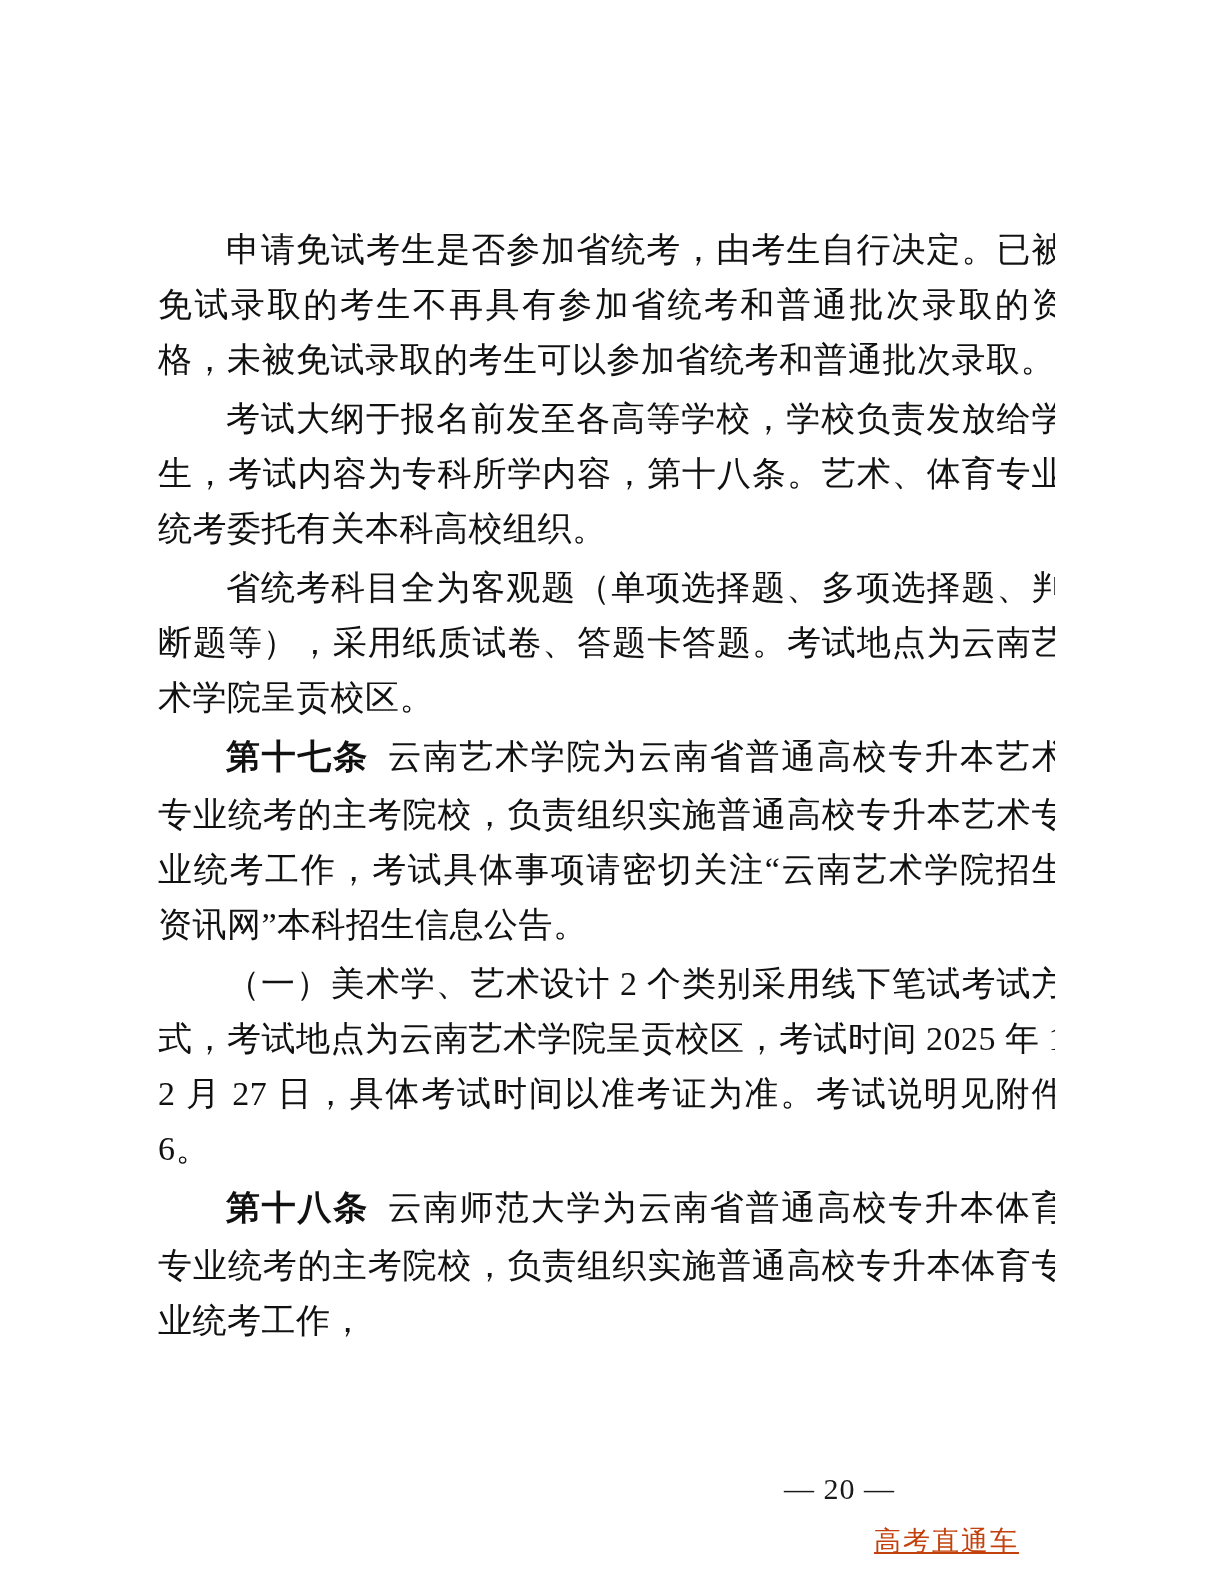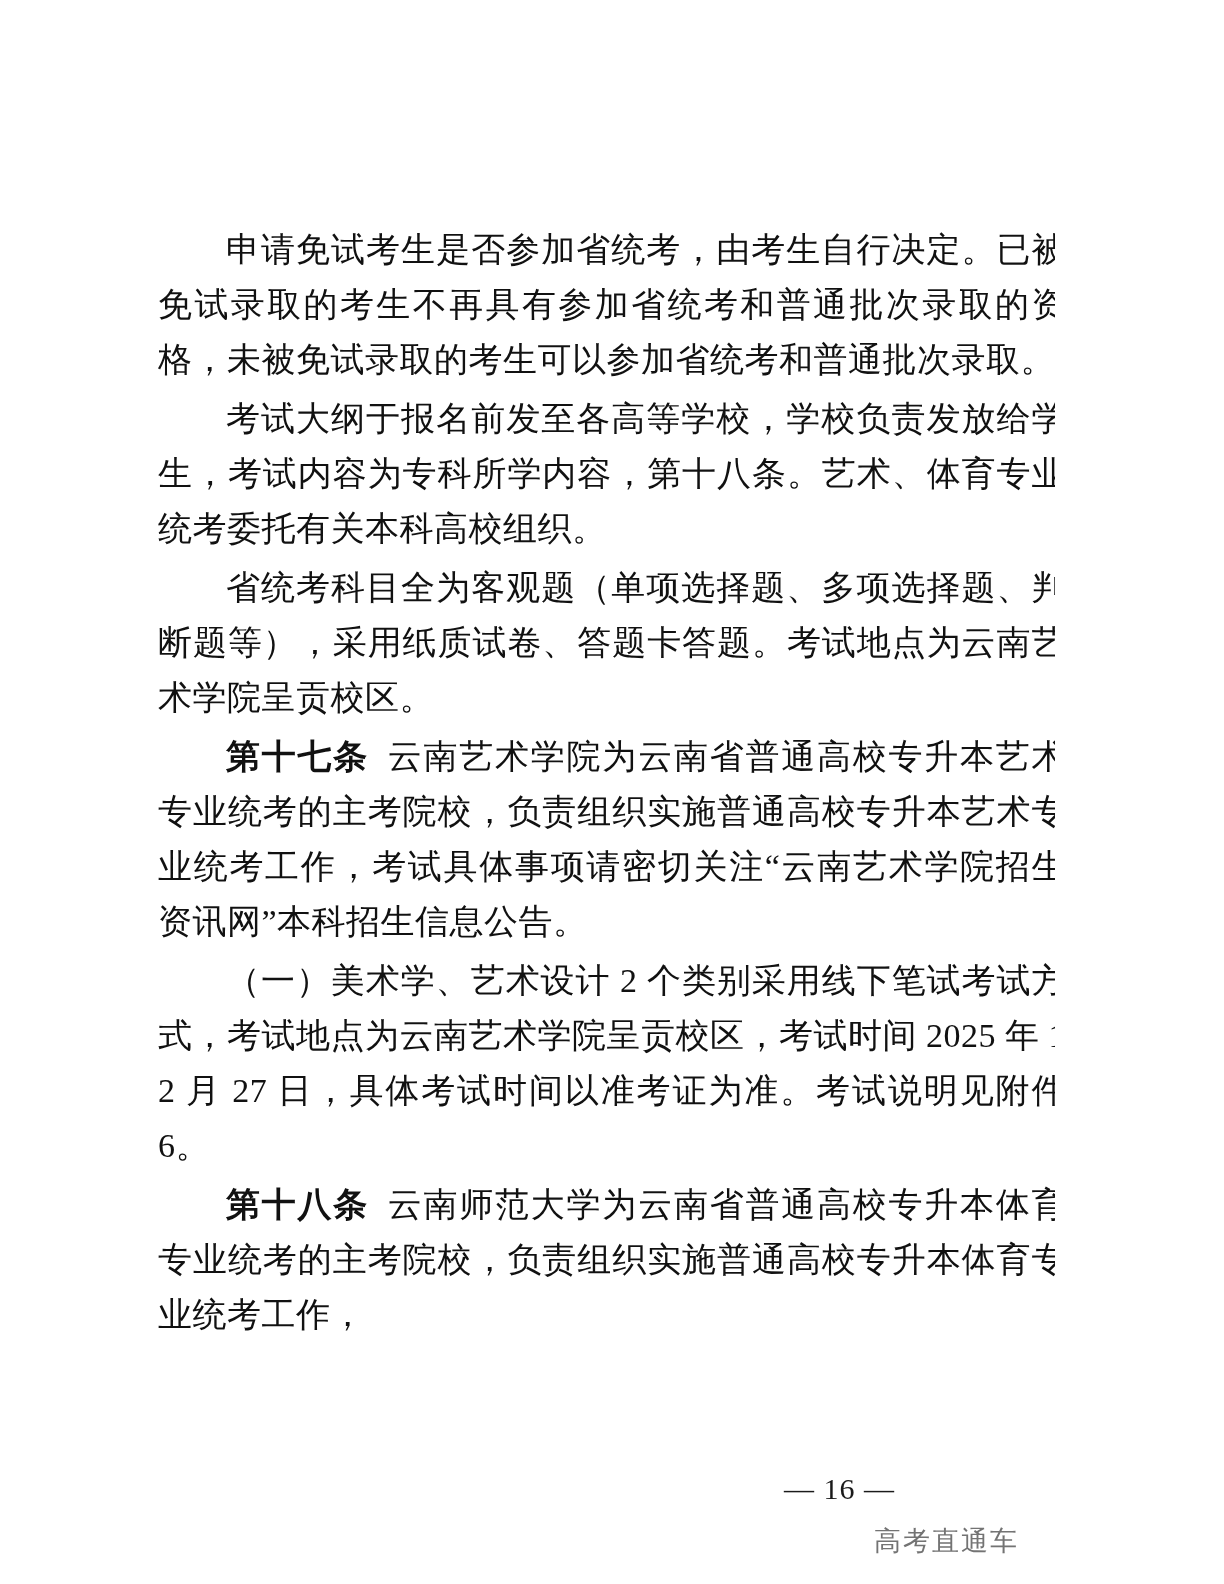--- a/index.html
+++ b/index.html
@@ -26,21 +26,21 @@
     margin: 0 0 4px 0;
     font-size: 34px;
     line-height: 55px;
     text-align: justify;
     text-indent: 2em;
     letter-spacing: 0.5px;
     word-break: break-all;
   }
   .para b {
     font-weight: bold;
-    font-family: Liberation Serif, serif;
+    font-family: Liberation Mono, monospace;
   }
   .page-number {
     position: absolute;
     top: 1472px;
     right: 160px;
     font-size: 30px;
     line-height: 34px;
     color: #1a1a1a;
     letter-spacing: 1px;
   }
@@ -61,17 +61,17 @@
 
   <div class="content" id="para-container">
       <p class="para">申请免试考生是否参加省统考，由考生自行决定。已被免试录取的考生不再具有参加省统考和普通批次录取的资格，未被免试录取的考生可以参加省统考和普通批次录取。</p>
       <p class="para">考试大纲于报名前发至各高等学校，学校负责发放给学生，考试内容为专科所学内容，第十八条。艺术、体育专业统考委托有关本科高校组织。</p>
       <p class="para">省统考科目全为客观题（单项选择题、多项选择题、判断题等），采用纸质试卷、答题卡答题。考试地点为云南艺术学院呈贡校区。</p>
       <p class="para"><b>第十七条</b> 云南艺术学院为云南省普通高校专升本艺术专业统考的主考院校，负责组织实施普通高校专升本艺术专业统考工作，考试具体事项请密切关注“云南艺术学院招生资讯网”本科招生信息公告。</p>
       <p class="para">（一）美术学、艺术设计 2 个类别采用线下笔试考试方式，考试地点为云南艺术学院呈贡校区，考试时间 2025 年 12 月 27 日，具体考试时间以准考证为准。考试说明见附件 6。</p>
       <p class="para"><b>第十八条</b> 云南师范大学为云南省普通高校专升本体育专业统考的主考院校，负责组织实施普通高校专升本体育专业统考工作，</p>
     </div>
 
-  <div class="page-number">— 16 —</div>
+  <div class="page-number">— 20 —</div>
 
-  <div class="watermark" id="watermark" style="color: #737373;">高考直通车</div>
+  <div class="watermark" id="watermark" style="color: #c2410c; text-decoration: underline;">高考直通车</div>
 
 </div>
 
 </body></html>

